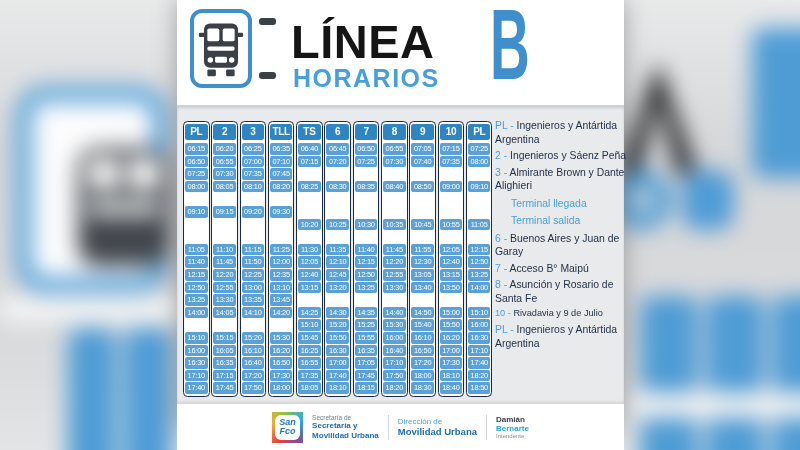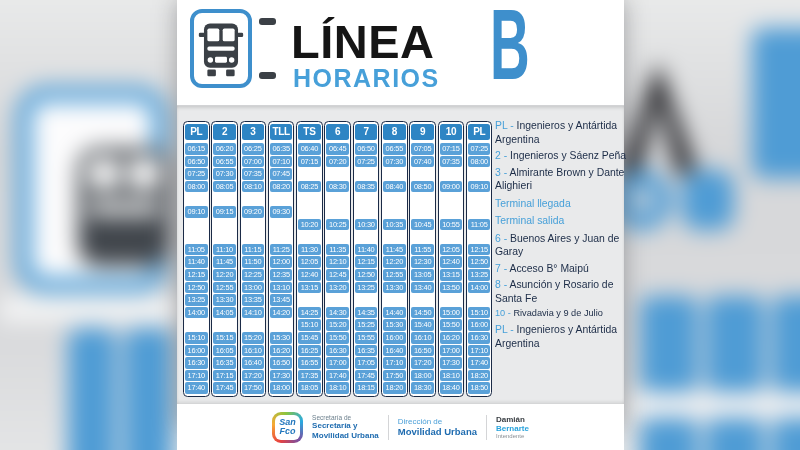--- a/index.html
+++ b/index.html
@@ -86,30 +86,30 @@
   .tt-cell {
     height:11.6px; margin-top:1px; border-radius:2px; background:#5aa1d8; color:#fff;
     font-size:7.4px; line-height:11.6px; text-align:center; letter-spacing:-.2px;
     white-space:nowrap; overflow:hidden;
   }
   .tt-cell.blank { background:transparent; }
 
   .legend { position:absolute; left:318px; top:13px; width:134px; }
   .lg-item { font-weight:400; font-size:10.4px; line-height:1.3; color:#1c2c47; margin-bottom:3px; }
   .lg-item .code, .lg-item .dash { color:#47a0d9; }
-  .lg-item.terminal { color:#47a0d9; margin:4px 0; }
+  .lg-item.terminal { color:#47a0d9; margin:4px 16px; }
   .lg-item.small { font-size:9.2px; }
 
   
   .card-footer {
     position:absolute; left:0; top:404px; width:100%; height:46px; background:#fff;
     display:flex; align-items:center; justify-content:center; gap:9px;
   }
   .logo-sanfco {
-    width:31px; height:31px; border-radius:9px; padding:3px; box-sizing:border-box;
+    width:31px; height:31px; border-radius:0; padding:3px; box-sizing:border-box;
     background:conic-gradient(from 210deg,#e8423f,#f7a934,#8bc53f,#29aae1,#7b4fa0,#e8423f);
   }
   .logo-inner {
     width:100%; height:100%; background:#fff; border-radius:6px;
     display:flex; flex-direction:column; align-items:center; justify-content:center;
     font-weight:800; font-style:italic; font-size:9px; line-height:1.02; color:#2277bd;
   }
   .org1 .l1 { font-size:6.5px; color:#6b7f8c; }
   .org1 .l2, .org1 .l3 { font-size:8px; font-weight:700; color:#1f6cb0; line-height:1.15; }
   .org2 .l1 { font-size:8px; color:#4a9fd8; }

